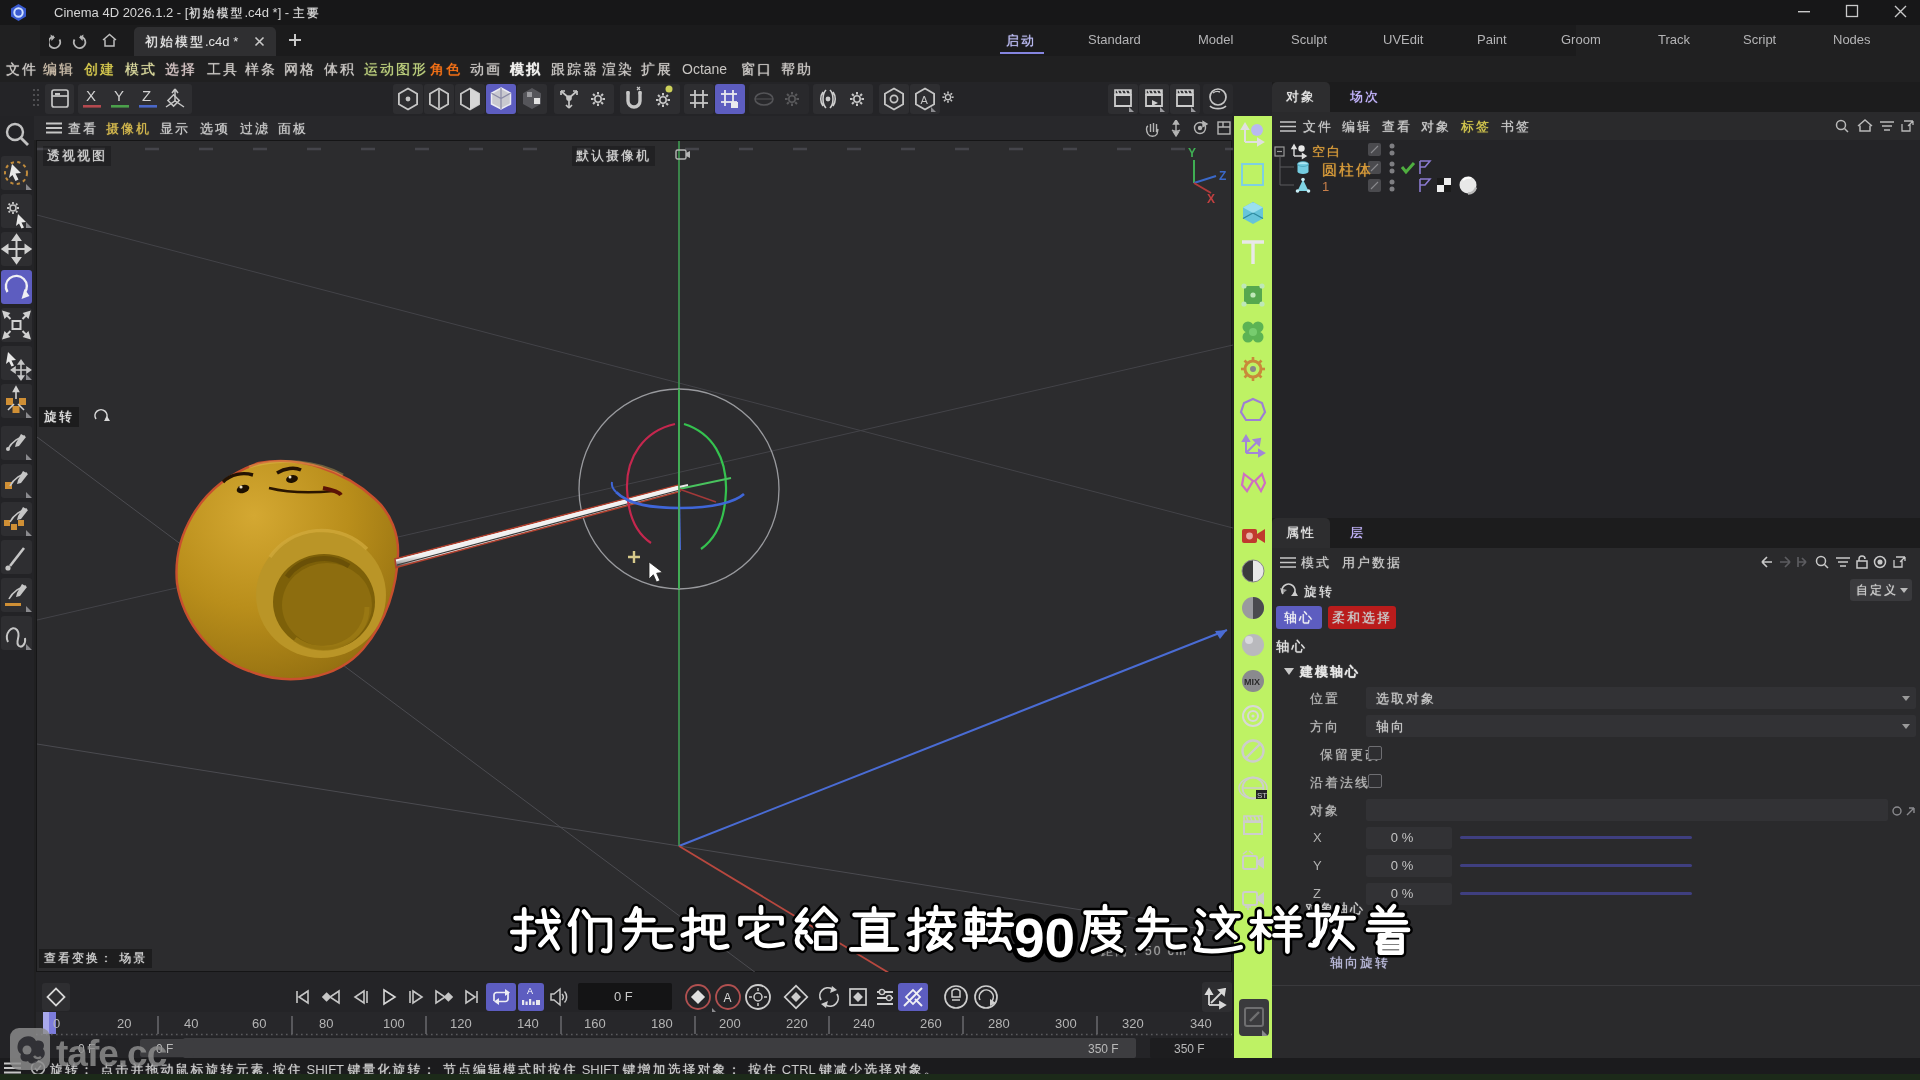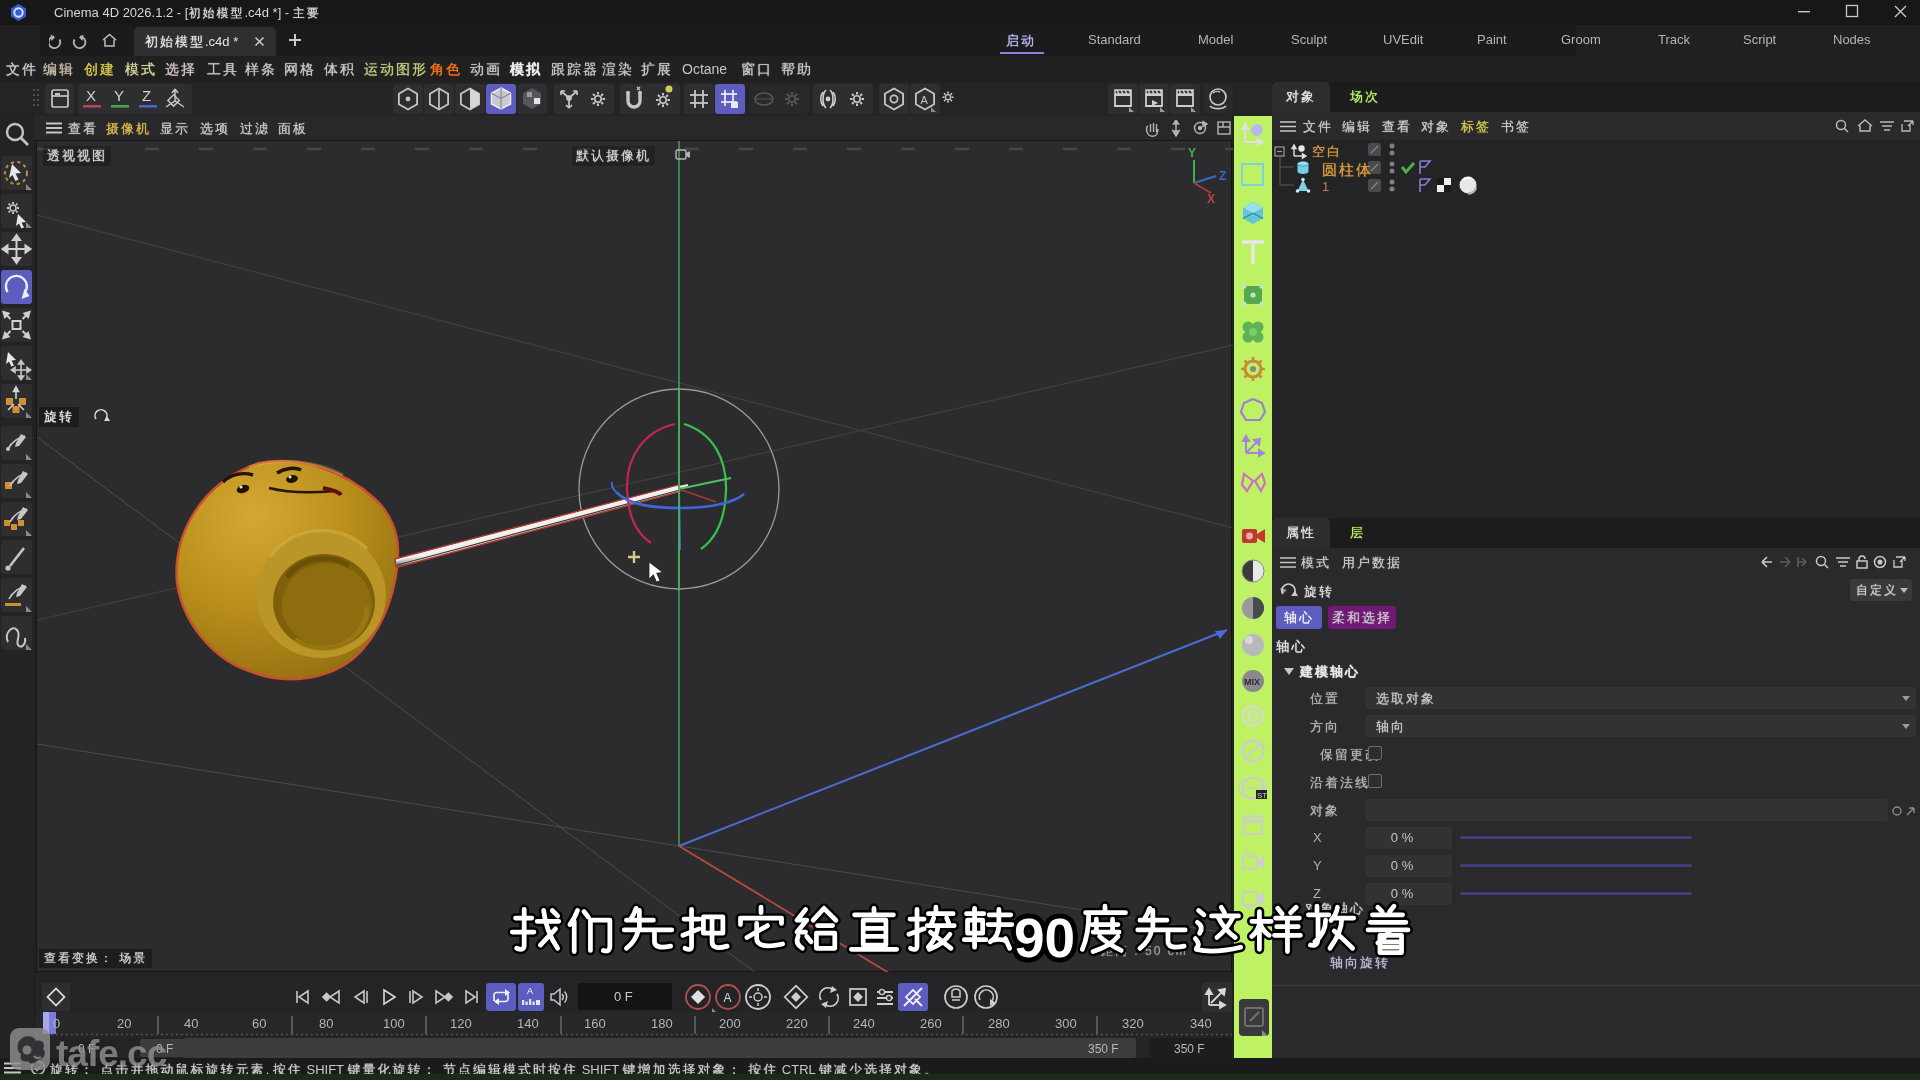--- a/index.html
+++ b/index.html
@@ -26,21 +26,21 @@
 #vpmenu{left:34px;top:116px;width:1198px;height:24px;background:#28282b;}
 #vpmenu span{position:absolute;top:4px;font-size:13px;color:#c6c6c6;}
 #viewport{left:36px;top:140px;width:1196px;height:832px;background:#2c2c2e;border:1px solid #151516;}
 
 #rightstrip{left:1234px;top:116px;width:38px;height:944px;background:#bef264;}
 
 #rpanel{left:1272px;top:82px;width:648px;height:978px;background:#2a2a2c;}
 .ptabrow{position:absolute;left:0;width:648px;height:30px;background:#1c1c1d;}
 .ptab{position:absolute;top:0;height:30px;line-height:30px;font-size:13px;padding:0 14px;}
 .ptab.on{background:#2d2d2f;color:#e6e6e6;border-radius:5px 5px 0 0;}
-.ptab.off{color:#bef264;}
+.ptab.off{color:#c4b5fd;}
 .pmenu{position:absolute;left:0;width:648px;height:28px;background:#2a2a2c;}
 .pmenu span{position:absolute;top:6px;font-size:13px;color:#c6c6c6;}
 
 #otree{position:absolute;left:0;top:58px;width:648px;height:378px;background:#242427;}
 
 .arow{position:absolute;left:0;width:648px;height:28px;}
 .albl{position:absolute;top:6px;font-size:13px;color:#b2b2b2;}
 .afield{position:absolute;background:#323235;border-radius:2px;color:#c4c4c4;font-size:13px;}
 
 #timeline{left:36px;top:972px;width:1196px;height:88px;background:#242427;}
@@ -786,21 +786,21 @@
       </svg>
   <span class="abs zh" style="left:32px;top:501px;font-size:13px;color:#dedede">旋转</span>
   <div class="abs" style="left:578px;top:497px;width:62px;height:22px;background:#3a3a3d;border-radius:3px;">
     <span class="abs zh" style="left:6px;top:3px;font-size:12px;color:#c9c9c9">自定义</span>
     <svg class="abs" style="left:50px;top:9px" width="8" height="6">
           <polygon points="0,0 8,0 4,5" fill="#b9b9b9"></polygon>
         </svg>
   </div>
 
   <div class="abs zh" style="left:4px;top:524px;width:46px;height:23px;background:#5d5dc0;border-radius:3px;color:#f0f0f4;font-size:13px;text-align:center;line-height:23px;">轴心</div>
-  <div class="abs zh" style="left:56px;top:524px;width:68px;height:23px;background:#701a75;border-radius:3px;color:#c9c9c9;font-size:13px;text-align:center;line-height:23px;">柔和选择</div>
+  <div class="abs zh" style="left:56px;top:524px;width:68px;height:23px;background:#b91c1c;border-radius:3px;color:#c9c9c9;font-size:13px;text-align:center;line-height:23px;">柔和选择</div>
   <span class="abs zh" style="left:4px;top:556px;font-size:13.5px;color:#e2e2e2">轴心</span>
 
   <div class="abs" style="left:0;top:578px;width:648px;height:24px;">
     <svg class="abs" style="left:12px;top:8px" width="10" height="8">
           <polygon points="0,0 10,0 5,7" fill="#c9c9c9"></polygon>
         </svg>
     <span class="abs zh" style="left:28px;top:3px;font-size:13px;font-weight:bold;color:#e6e6e6">建模轴心</span>
   </div>
 
   <div class="arow" style="top:630px">

